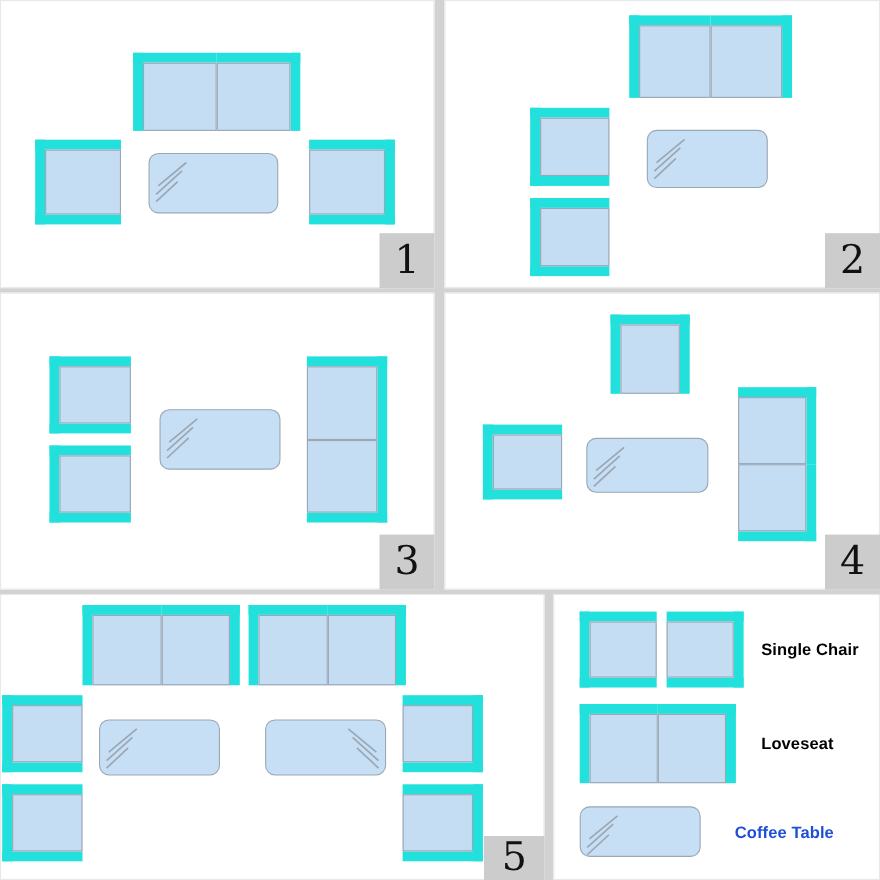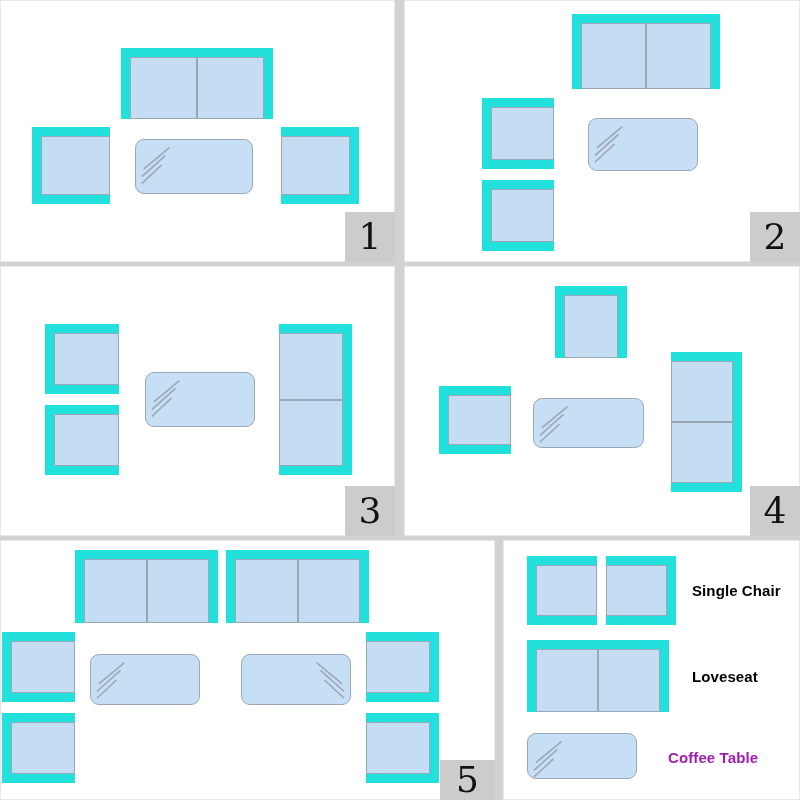--- a/index.html
+++ b/index.html
@@ -285,14 +285,14 @@
       <div class="ctable" style="left: 527px; top: 733px; width: 110px; height: 46px; background: rgb(199, 223, 244); border-color: rgb(154, 167, 180);">
         <svg viewBox="0 0 110 46" preserveAspectRatio="none">
           <line x1="8" y1="30" x2="34" y2="8" stroke="#9aa7b4" stroke-width="1.6"></line>
           <line x1="6" y1="38" x2="30" y2="16" stroke="#9aa7b4" stroke-width="1.6"></line>
           <line x1="6" y1="45" x2="26" y2="26" stroke="#9aa7b4" stroke-width="1.6"></line>
         </svg>
       </div>
     </div>
     <div class="legend-label" style="left: 692px; top: 582px; color: rgb(0, 0, 0);">Single Chair</div>
     <div class="legend-label" style="left: 692px; top: 668px; color: rgb(0, 0, 0);">Loveseat</div>
-    <div class="legend-label" style="left: 668px; top: 749px; color: #a21caf;">Coffee Table</div>
+    <div class="legend-label" style="left: 668px; top: 749px; color: #1d4ed8;">Coffee Table</div>
   </div>
 
 </body></html>

